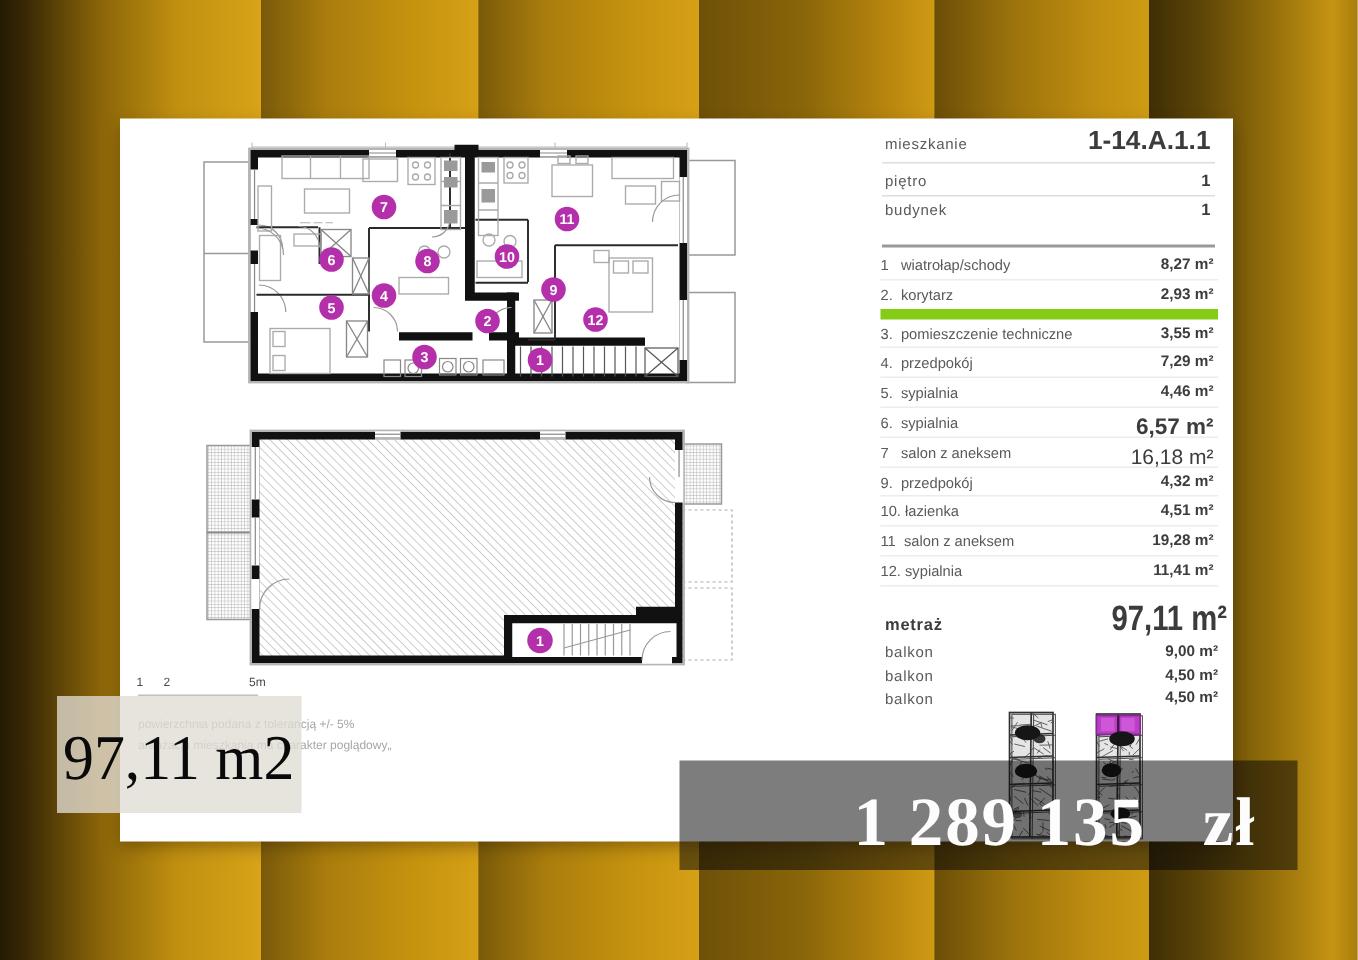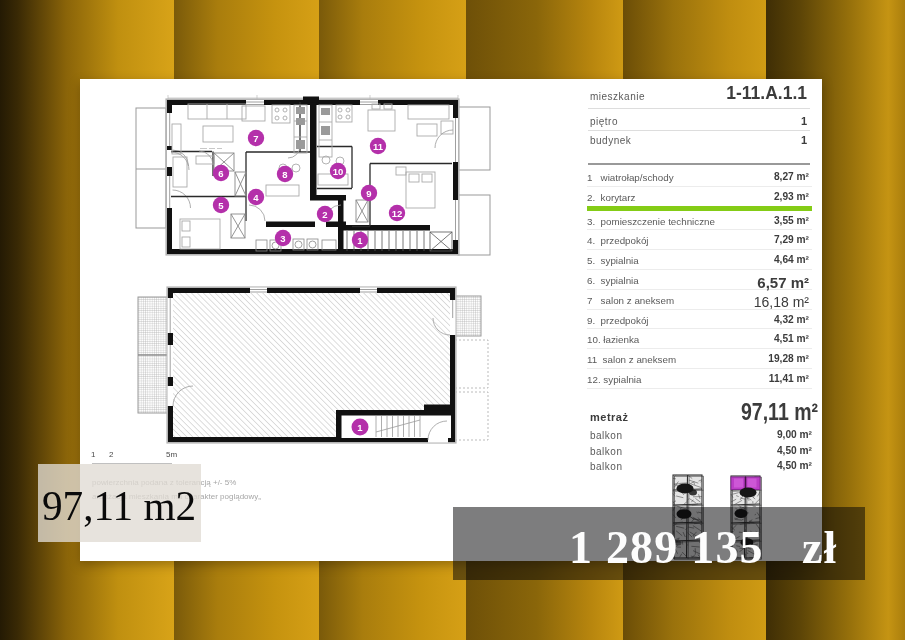--- a/index.html
+++ b/index.html
@@ -451,21 +451,21 @@
 <div class="abs" style="left:166px;top:450px;font-size:8px;color:#4a4a4a;">5m</div>
 
 <div class="abs" style="left:92px;top:463px;width:80px;height:2px;border-top:1px solid #c0c0c0;"></div>
 
 <div class="abs" style="left:92px;top:478px;font-size:8px;color:#a6a6a6;">powierzchnia podana z tolerancją +/- 5%</div>
 
 <div class="abs" style="left:92px;top:492px;font-size:8px;color:#a6a6a6;">aranżacja mieszkania ma charakter poglądowy„</div>
 
 <div class="abs" style="left:590px;top:91px;font-size:10px;color:#5a5a5a;letter-spacing:0.5px;">mieszkanie</div>
 
-<div class="abs" style="left:600px;top:83px;width:207px;text-align:right;font-size:17.5px;font-weight:bold;color:#3c3c3c;">1-11.A.1.1</div>
+<div class="abs" style="left:600px;top:83px;width:207px;text-align:right;font-size:17.5px;font-weight:bold;color:#3c3c3c;">1-14.A.1.1</div>
 
 <div class="abs" style="left:588px;top:108px;width:222px;height:1px;background:#dddddd;"></div>
 
 <div class="abs" style="left:590px;top:116px;font-size:10px;color:#5a5a5a;letter-spacing:0.5px;">piętro</div>
 
 <div class="abs" style="left:700px;top:115px;width:107px;text-align:right;font-size:11px;font-weight:bold;color:#3c3c3c;">1</div>
 
 <div class="abs" style="left:588px;top:130px;width:222px;height:1px;background:#dddddd;"></div>
 
 <div class="abs" style="left:590px;top:135px;font-size:10px;color:#5a5a5a;letter-spacing:0.5px;">budynek</div>
@@ -474,38 +474,38 @@
 
 <div class="abs" style="left:588px;top:163px;width:222px;height:1.5px;background:#999999;"></div>
 
 <div class="abs" style="left:587px;top:167px;width:225px;">
 
   <div style="position:relative;height:18.8px;border-bottom:1px solid #ececec;">
     <span style="position:absolute;left:0;top:5px;font-size:9.8px;color:#5a5a5a;">1&nbsp;&nbsp;&nbsp;wiatrołap/schody</span>
     <span style="position:absolute;right:3px;top:4px;font-size:10.2px;font-weight:bold;color:#3c3c3c;">8,27 m²</span>
   </div>
 
-  <div style="position:relative;height:18.8px;border-bottom:5px solid #84cc16;">
+  <div style="position:relative;height:18.8px;border-bottom:7px solid #84cc16;">
     <span style="position:absolute;left:0;top:5px;font-size:9.8px;color:#5a5a5a;">2.&nbsp;&nbsp;korytarz</span>
     <span style="position:absolute;right:3px;top:4px;font-size:10.2px;font-weight:bold;color:#3c3c3c;">2,93 m²</span>
   </div>
 
   <div style="position:relative;height:18.8px;border-bottom:1px solid #ececec;">
     <span style="position:absolute;left:0;top:5px;font-size:9.8px;color:#5a5a5a;">3.&nbsp;&nbsp;pomieszczenie techniczne</span>
     <span style="position:absolute;right:3px;top:4px;font-size:10.2px;font-weight:bold;color:#3c3c3c;">3,55 m²</span>
   </div>
 
   <div style="position:relative;height:18.8px;border-bottom:1px solid #ececec;">
     <span style="position:absolute;left:0;top:5px;font-size:9.8px;color:#5a5a5a;">4.&nbsp;&nbsp;przedpokój</span>
     <span style="position:absolute;right:3px;top:4px;font-size:10.2px;font-weight:bold;color:#3c3c3c;">7,29 m²</span>
   </div>
 
   <div style="position:relative;height:18.8px;border-bottom:1px solid #ececec;">
     <span style="position:absolute;left:0;top:5px;font-size:9.8px;color:#5a5a5a;">5.&nbsp;&nbsp;sypialnia</span>
-    <span style="position:absolute;right:3px;top:4px;font-size:10.2px;font-weight:bold;color:#3c3c3c;">4,64 m²</span>
+    <span style="position:absolute;right:3px;top:4px;font-size:10.2px;font-weight:bold;color:#3c3c3c;">4,46 m²</span>
   </div>
 
   <div style="position:relative;height:18.8px;border-bottom:1px solid #ececec;">
     <span style="position:absolute;left:0;top:5px;font-size:9.8px;color:#5a5a5a;">6.&nbsp;&nbsp;sypialnia</span>
     <span style="position:absolute;right:3px;top:4px;font-size:15px;font-weight:bold;color:#3c3c3c;">6,57 m²</span>
   </div>
 
   <div style="position:relative;height:18.8px;border-bottom:1px solid #ececec;">
     <span style="position:absolute;left:0;top:5px;font-size:9.8px;color:#5a5a5a;">7&nbsp;&nbsp;&nbsp;salon z aneksem</span>
     <span style="position:absolute;right:3px;top:4px;font-size:14px;font-weight:normal;color:#3c3c3c;">16,18 m²</span>

